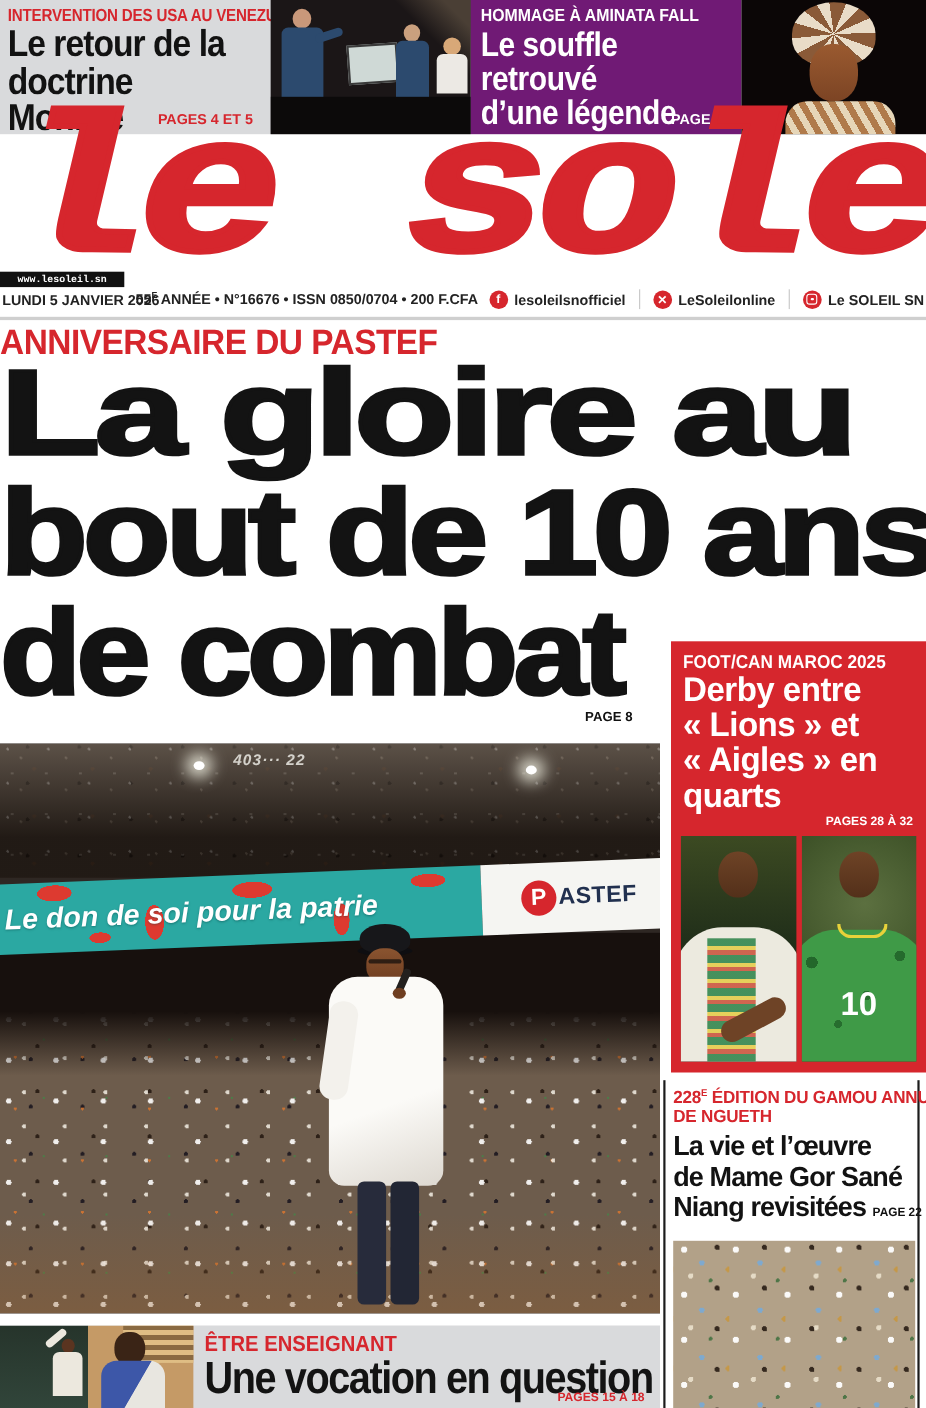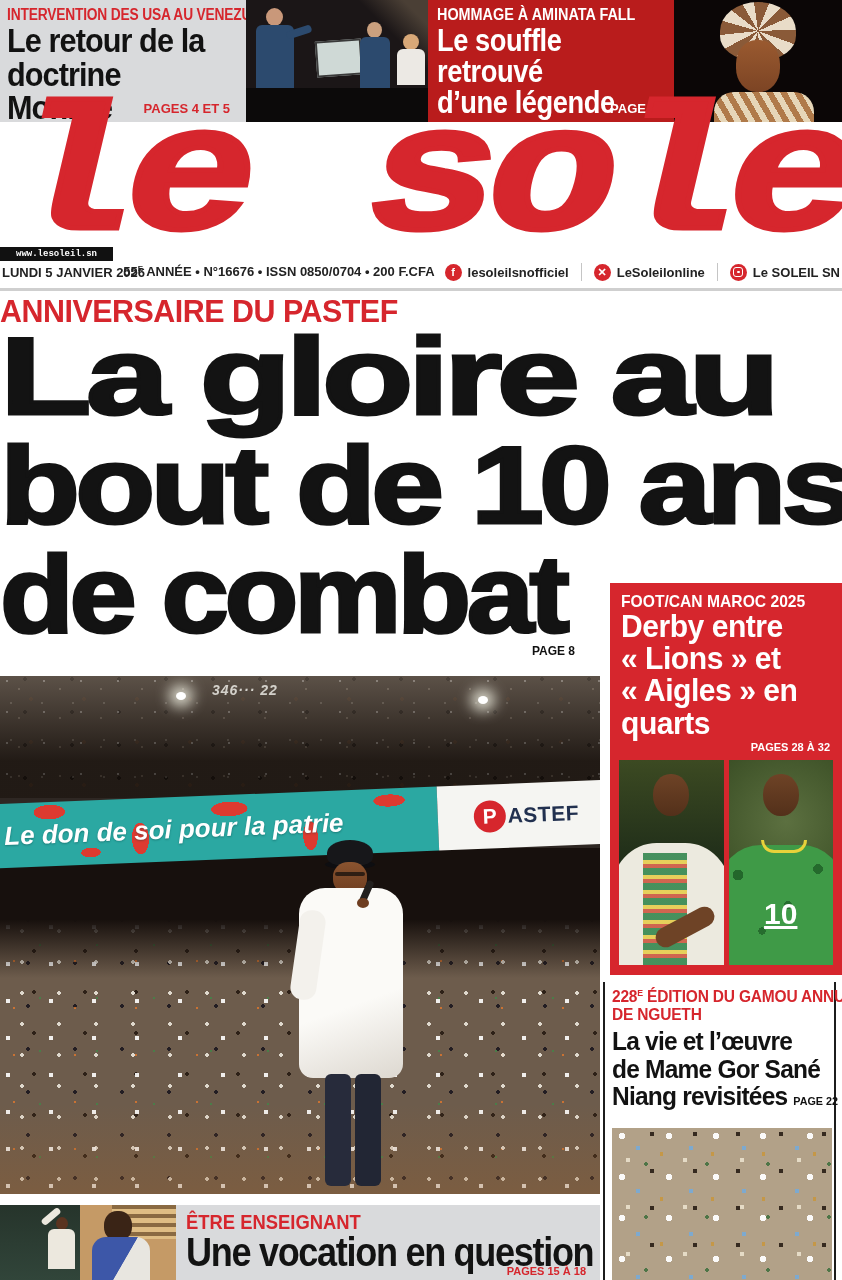--- a/index.html
+++ b/index.html
@@ -29,21 +29,21 @@
   .tp1-f1 .body{left:2px;top:17px;width:38px;height:70px;background:#2c4a6e;}
   .tp1-f1 .arm{position:absolute;left:32px;top:20px;width:26px;height:8px;background:#2c4a6e;
                transform:rotate(-18deg);border-radius:4px;}
   .tp1-f2{left:112px;top:22px;width:36px;height:70px;}
   .tp1-f2 .head{left:9px;top:0;width:15px;height:16px;background:#caa07e;}
   .tp1-f2 .body{left:2px;top:15px;width:30px;height:52px;background:#2c4a6e;}
   .tp1-f3{left:150px;top:34px;width:32px;height:56px;}
   .tp1-f3 .head{left:7px;top:0;width:16px;height:16px;background:#d8a878;}
   .tp1-f3 .body{left:1px;top:15px;width:28px;height:36px;background:#ece9e4;}
 
-  .teaser-blue{left:428px;top:0;width:246px;height:122px;background:#b91c1c;color:#fff;}
+  .teaser-blue{left:428px;top:0;width:246px;height:122px;background:#701a75;color:#fff;}
   .tb-kicker{position:absolute;left:9px;top:6px;font-size:16px;font-weight:bold;white-space:nowrap;
              transform:scaleX(.9);transform-origin:left top;}
   .tb-headline{position:absolute;left:9px;top:25px;font-size:31px;font-weight:bold;line-height:1.0;
                letter-spacing:-.5px;transform:scaleX(.88);transform-origin:left top;}
   .tb-pages{position:absolute;right:10px;bottom:6px;font-size:13px;font-weight:bold;color:#fff;}
 
   .teaser-photo-2{left:674px;top:0;width:168px;height:122px;background:#0b0606;overflow:hidden;}
   .tp2-wrap{position:absolute;left:46px;top:2px;width:76px;height:58px;border-radius:50% 50% 42% 42%;
             background:repeating-conic-gradient(#8a5a38 0 22deg,#e9dcc8 22deg 44deg);}
   .tp2-face{position:absolute;left:62px;top:40px;width:44px;height:52px;border-radius:46%;
@@ -168,21 +168,21 @@
   .sph-right{background:radial-gradient(circle at 55% 30%,#5c7040,#33471f 70%);}
   .sph-right .p-jersey{position:absolute;left:50%;bottom:-8px;width:126px;height:128px;margin-left:-63px;
      border-radius:34% 34% 0 0;background-color:#3f9a47;background-image:
      radial-gradient(circle 9px at 20px 30px, rgba(28,90,36,.8) 60%, transparent 61%),
      radial-gradient(circle 7px at 70px 60px, rgba(28,90,36,.7) 60%, transparent 61%),
      radial-gradient(circle 8px at 100px 24px, rgba(28,90,36,.75) 60%, transparent 61%),
      radial-gradient(circle 6px at 44px 86px, rgba(28,90,36,.7) 60%, transparent 61%);}
   .sph-right .p-collar{position:absolute;left:50%;bottom:112px;width:40px;height:10px;margin-left:-20px;
      border:3px solid #e7d23a;border-top:none;border-radius:0 0 16px 16px;background:transparent;}
   .sph-right .p-number{position:absolute;left:50%;bottom:34px;transform:translateX(-50%);
-     color:#fff;font-size:30px;font-weight:bold;text-decoration:underline;}
+     color:#fff;font-size:30px;font-weight:bold;}
 
   
   .rule-v{width:2px;background:#1c1c1c;}
   .gamou-rule-l{left:603px;top:982px;height:298px;}
   .gamou-rule-r{left:834px;top:982px;height:298px;}
   .gamou{left:612px;top:988px;width:220px;height:292px;}
   .gamou-kicker{color:#d6262d;font-size:16px;font-weight:bold;line-height:1.12;letter-spacing:-.2px;
                 transform:scaleX(.97);transform-origin:left top;white-space:nowrap;}
   .gamou-kicker sup{font-size:9px;}
   .gamou-headline{margin-top:4px;color:#121212;font-size:25px;font-weight:bold;line-height:1.1;
@@ -300,21 +300,21 @@
     <div><span class="hl hl2">bout de 10 ans</span></div>
     <div><span class="hl hl3">de combat</span></div>
   </div>
   <div class="abs lead-page">PAGE 8</div>
 
   <div class="abs main-photo">
     <div class="mp-toptier speckle-dark"></div>
     <div class="mp-topshade"></div>
     <div class="mp-light" style="left:176px;top:16px;"></div>
     <div class="mp-light" style="left:478px;top:20px;"></div>
-    <div class="mp-score">346··· 22</div>
+    <div class="mp-score">403··· 22</div>
     <div class="mp-crowd speckle-crowd">
       <div class="mp-crowd-warm"></div>
     </div>
     <div class="mp-stage"></div>
     <div class="banner-strip">
       <div class="banner-teal">
         <div class="banner-text">Le don de soi pour la patrie</div>
       </div>
       <div class="banner-white">
         <span class="pastef-p">P</span>

